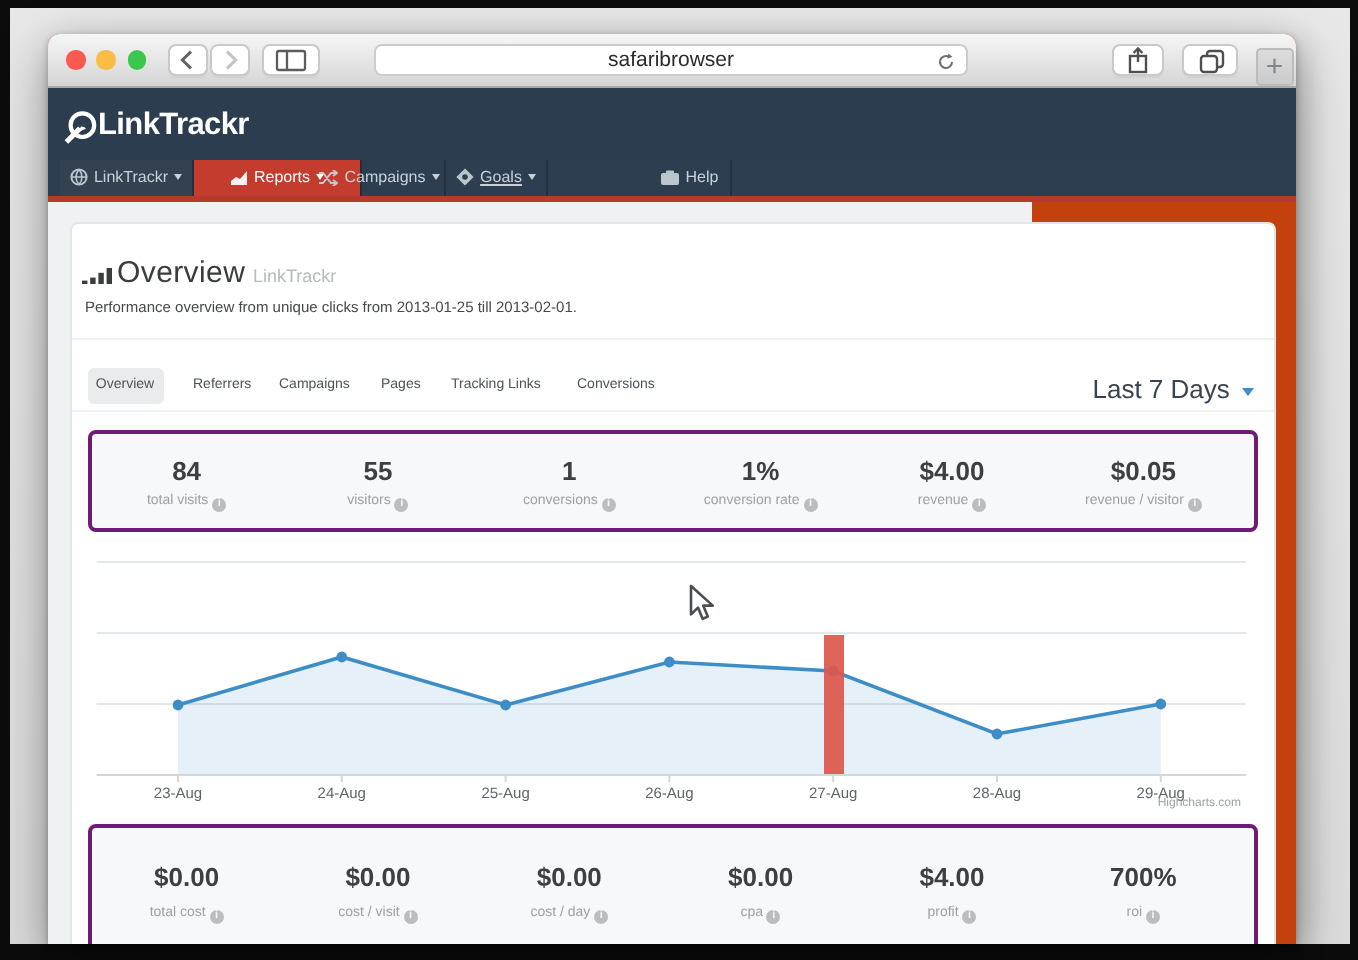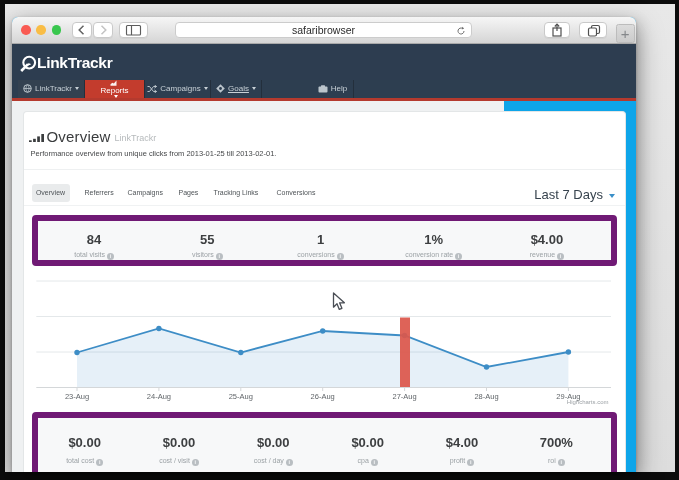--- a/index.html
+++ b/index.html
@@ -1,20 +1,20 @@
 <!DOCTYPE html>
 <html><head>
 <meta charset="utf-8">
 <style>
 * { margin:0; padding:0; box-sizing:border-box; }
 html,body { width:679px; height:480px; background:#111; overflow:hidden; }
 body { font-family:"Liberation Sans", sans-serif; }
 #canvas { position:absolute; left:0; top:0; width:679px; height:480px; background:#0c0c0c; }
 #desktop { position:absolute; left:5px; top:4px; width:670px; height:468px; background:linear-gradient(#e8e8e8,#dddddd); }
-#win { position:absolute; left:12px; top:16.5px; width:624px; height:455.5px; border-radius:6px 6px 0 0; overflow:hidden; background:#0ea5e9; box-shadow:0 10px 28px rgba(0,0,0,0.36), 3px 4px 14px rgba(0,0,0,0.16), 0 1px 3px rgba(0,0,0,0.25); }
+#win { position:absolute; left:24px; top:16.5px; width:624px; height:455.5px; border-radius:6px 6px 0 0; overflow:hidden; background:#c2410c; box-shadow:0 10px 28px rgba(0,0,0,0.36), 3px 4px 14px rgba(0,0,0,0.16), 0 1px 3px rgba(0,0,0,0.25); }
 
 #toolbar { position:absolute; left:0; top:0; width:624px; height:27.5px; background:linear-gradient(#f6f6f6,#e9e9e9 40%,#d5d5d5); border-bottom:1px solid #a9a9a9; }
 .light { position:absolute; width:9.5px; height:9.5px; border-radius:50%; top:8.9px; }
 #l-red { left:9.2px; background:#f95b53; }
 #l-yel { left:24.3px; background:#f9bd46; }
 #l-grn { left:39.5px; background:#39c74e; }
 .tbtn { position:absolute; top:5.5px; height:15.5px; background:#fff; border:1px solid #c9c9c9; border-radius:4px; box-shadow:0 1px 0 rgba(0,0,0,0.04); }
 #btn-back { left:60px; width:20px; }
 #btn-fwd { left:81px; width:20px; }
 #btn-side { left:107px; width:29px; }
@@ -24,21 +24,21 @@
 #btn-plus { position:absolute; left:603.5px; top:7.7px; width:19.5px; height:19.3px; background:linear-gradient(#dcdcdc,#cbcbcb); border:1px solid #bcbcbc; border-radius:2.5px; color:#84878a; font-size:15px; line-height:17px; text-align:center; }
 
 #apphead { position:absolute; left:0; top:27.5px; width:624px; height:35.5px; background:#2d3d50; }
 #logo { position:absolute; left:8px; top:10.5px; }
 #logotext { position:absolute; left:25px; top:10px; font-size:15.5px; font-weight:bold; color:#fff; letter-spacing:-0.3px; }
 #navbar { position:absolute; left:0; top:63px; width:624px; height:18px; background:#2d3e50; }
 .nav-item { position:absolute; top:0; height:18px; font-size:8px; color:#c8d1d7; display:flex; align-items:center; justify-content:center; border-right:1px solid #232f3c; }
 .nav-item svg { margin-right:3px; opacity:0.92; }
 .caret { display:inline-block; width:0; height:0; border-left:2.8px solid transparent; border-right:2.8px solid transparent; border-top:3.2px solid #c8d1d7; margin-left:3px; }
 #nv1 { left:6px;   width:67px; background:#334150; }
-#nv2 { left:73px;  width:60px; background:#c33c2d; color:#fff;flex-direction:column; }
+#nv2 { left:73px;  width:84px; background:#c33c2d; color:#fff; }
 #nv2 .caret { border-top-color:#fff; }
 #nv3 { left:133px; width:66px; }
 #nv4 { left:199px; width:51px;text-decoration:underline; }
 #nv5 { left:250px; width:50px;margin-top:33px; }
 #nv6 { left:300px; width:42px; }
 #userbtn { position:absolute; right:11px; top:61px; width:86px; height:20px; background:#394a5d; border-radius:2px; font-size:7.3px; color:#ccd4da; display:flex; align-items:center; justify-content:center; }
 #redline { position:absolute; left:0; top:81px; width:624px; height:3px; background:#b43a2e; }
 
 #content { position:absolute; left:0; top:84px; width:492px; height:371.5px; background:#eff1f2; }
 #panel { position:absolute; left:10.5px; top:10px; width:603px; height:380px; background:#fff; border:1px solid #e3e6e7; border-bottom:none; border-radius:4px 4px 0 0; }
@@ -47,21 +47,21 @@
 #ph-sub { position:absolute; left:91px; top:21.5px; font-size:9px; color:#b6babc; }
 #ph-desc { position:absolute; left:7px; top:37.5px; font-size:7.5px; color:#46484a; }
 #ph-line { position:absolute; left:0px; top:57px; width:601px; height:1px; background:#eef0f1; }
 
 .tab { position:absolute; top:72.5px; height:17.5px; line-height:17.5px; font-size:7px; color:#4e5357; }
 #tab0 { left:8px; width:38px; background:#e9ebec; border-radius:3px; text-align:center; }
 #tabline { position:absolute; left:0px; top:93.5px; width:601px; height:1px; background:#f0f2f3; }
 #lastdays { position:absolute; right:10px; top:75.5px; font-size:13px; color:#37434e; }
 #lastdays .caret2 { display:inline-block; width:0; height:0; border-left:3.5px solid transparent; border-right:3.5px solid transparent; border-top:4px solid #3a8fc8; margin-left:2px; vertical-align:middle; }
 
-.statbox { position:absolute; left:8px; width:585px; background:#f7f8f9; border:6px solid #701a75; border-radius:4px; display:flex; padding-right:7px; }
+.statbox { position:absolute; left:8px; width:585px; background:#f7f8f9; border:2px solid #701a75; border-radius:4px; display:flex; padding-right:7px;justify-content:flex-end; }
 #stats1 { top:103px; height:51.5px; }
 #stats2 { top:300.5px; height:72px; }
 .stat { flex:1; text-align:center; padding-top:12.5px; }
 #stats2 .stat { padding-top:17.5px; }
 .stat .val { font-size:13px; font-weight:bold; color:#3d3f41; line-height:13px; }
 .stat .lbl { font-size:7px; color:#9ba1a5; margin-top:5px; }
 #stats2 .stat .lbl { margin-top:8.5px; }
 .info { display:inline-block; width:7px; height:7px; border-radius:50%; background:#b9bec2; color:#f7f8f9; font-size:5.5px; line-height:7px; text-align:center; font-weight:bold; vertical-align:-1px; }
 #chartwrap { position:absolute; left:0px; top:155px; width:602px; height:146px; }
 #cursor { position:absolute; left:308px; top:180px; }
@@ -168,20 +168,24 @@
               <div class="lbl">conversions <span class="info">i</span></div>
             </div>
         <div class="stat">
               <div class="val">1%</div>
               <div class="lbl">conversion rate <span class="info">i</span></div>
             </div>
         <div class="stat">
               <div class="val">$4.00</div>
               <div class="lbl">revenue <span class="info">i</span></div>
             </div>
+        <div class="stat">
+              <div class="val">$0.05</div>
+              <div class="lbl">revenue / visitor <span class="info">i</span></div>
+            </div>
       </div>
       <svg id="chartwrap" width="602" height="146" viewBox="0 0 602 146">
         <g stroke="#e4e8ea" stroke-width="1">
           <line x1="12.3" y1="14" x2="587" y2="14"></line>
           <line x1="12.3" y1="49.5" x2="587" y2="49.5"></line>
           <line x1="12.3" y1="85" x2="587" y2="85"></line>
         </g>
         <polygon points="53,85.5 134.9,61.5 216.8,85.5 298.7,64 380.6,68.5 462.5,100 544.4,85 544.4,120.5 53,120.5" fill="rgba(61,141,198,0.13)"></polygon>
         <polyline points="53,85.5 134.9,61.5 216.8,85.5 298.7,64 380.6,68.5 462.5,100 544.4,85" fill="none" stroke="#3d8dc6" stroke-width="1.8"></polyline>
         <g fill="#3d8dc6">

